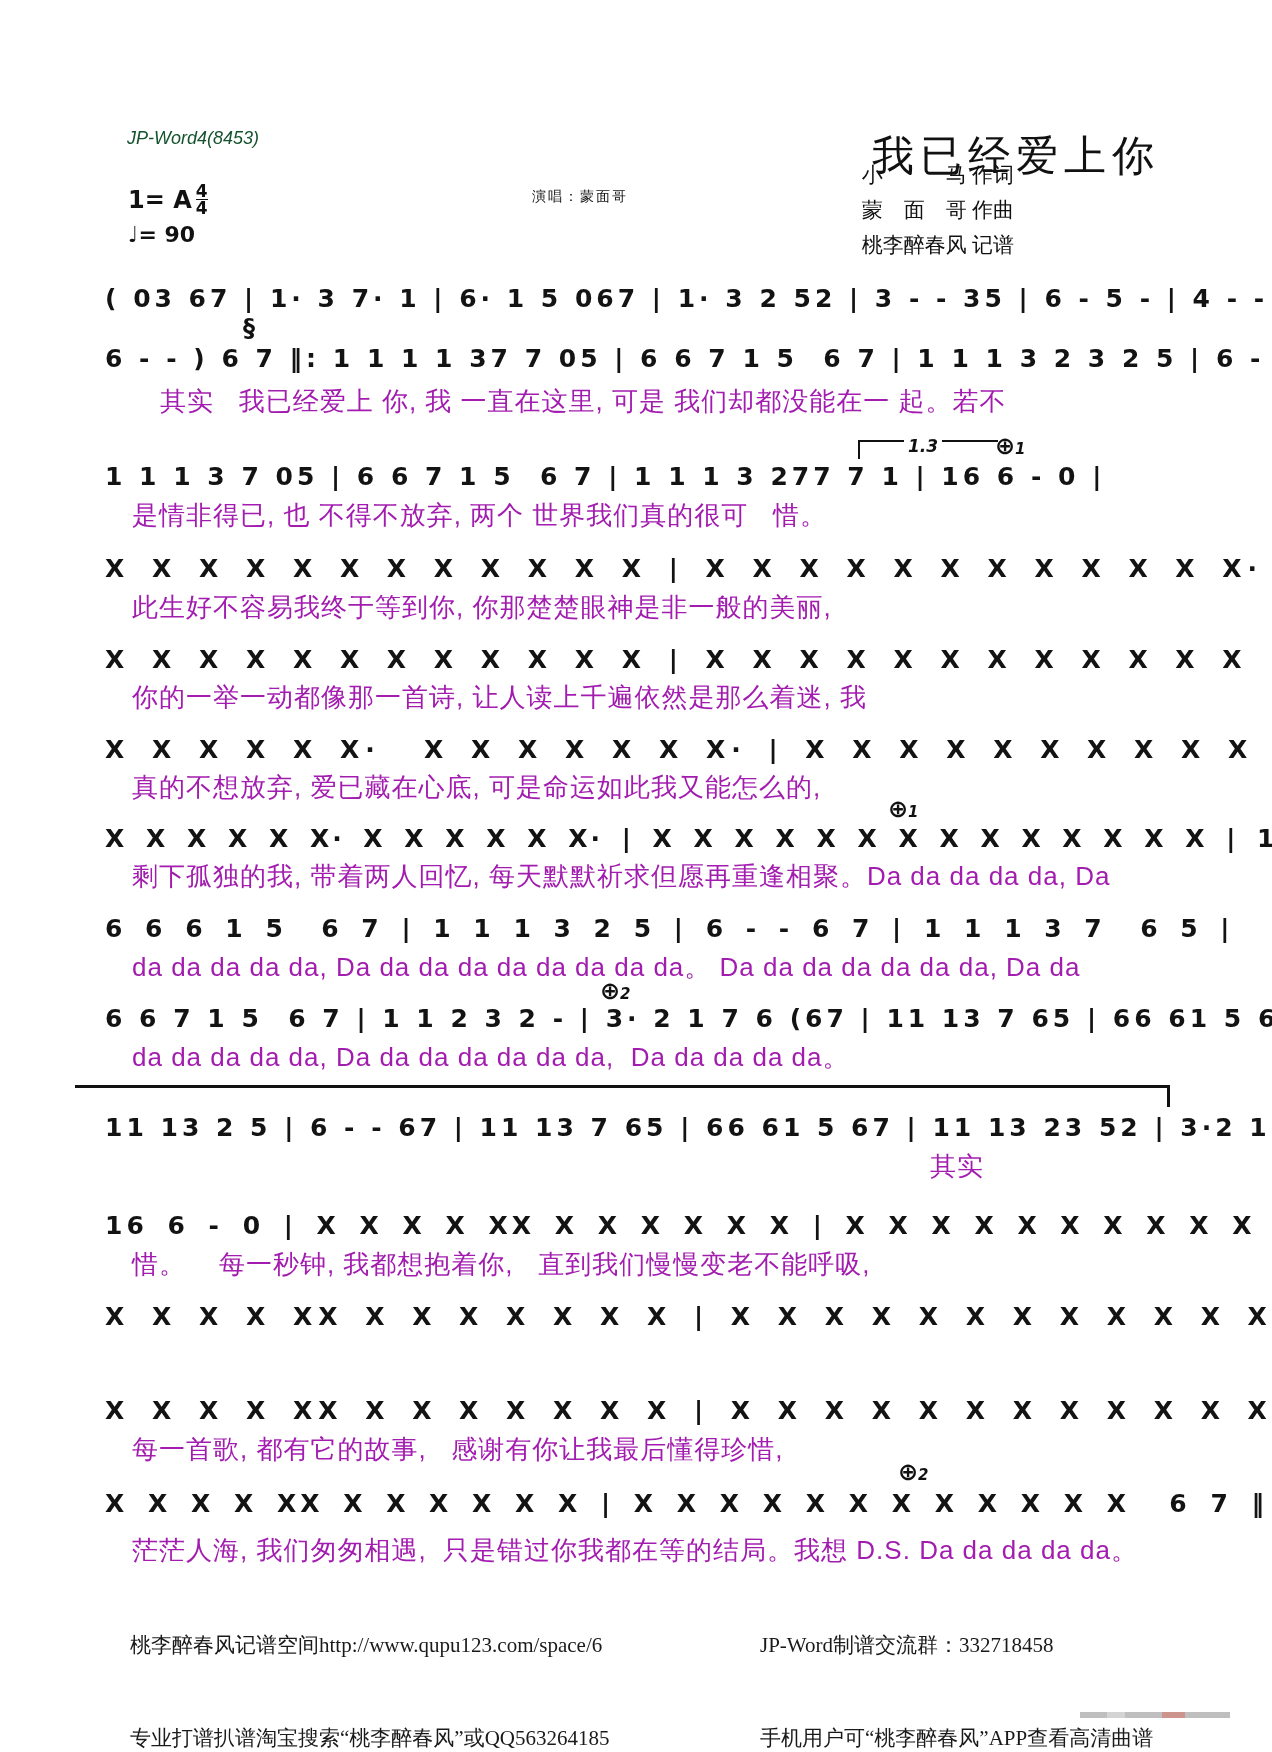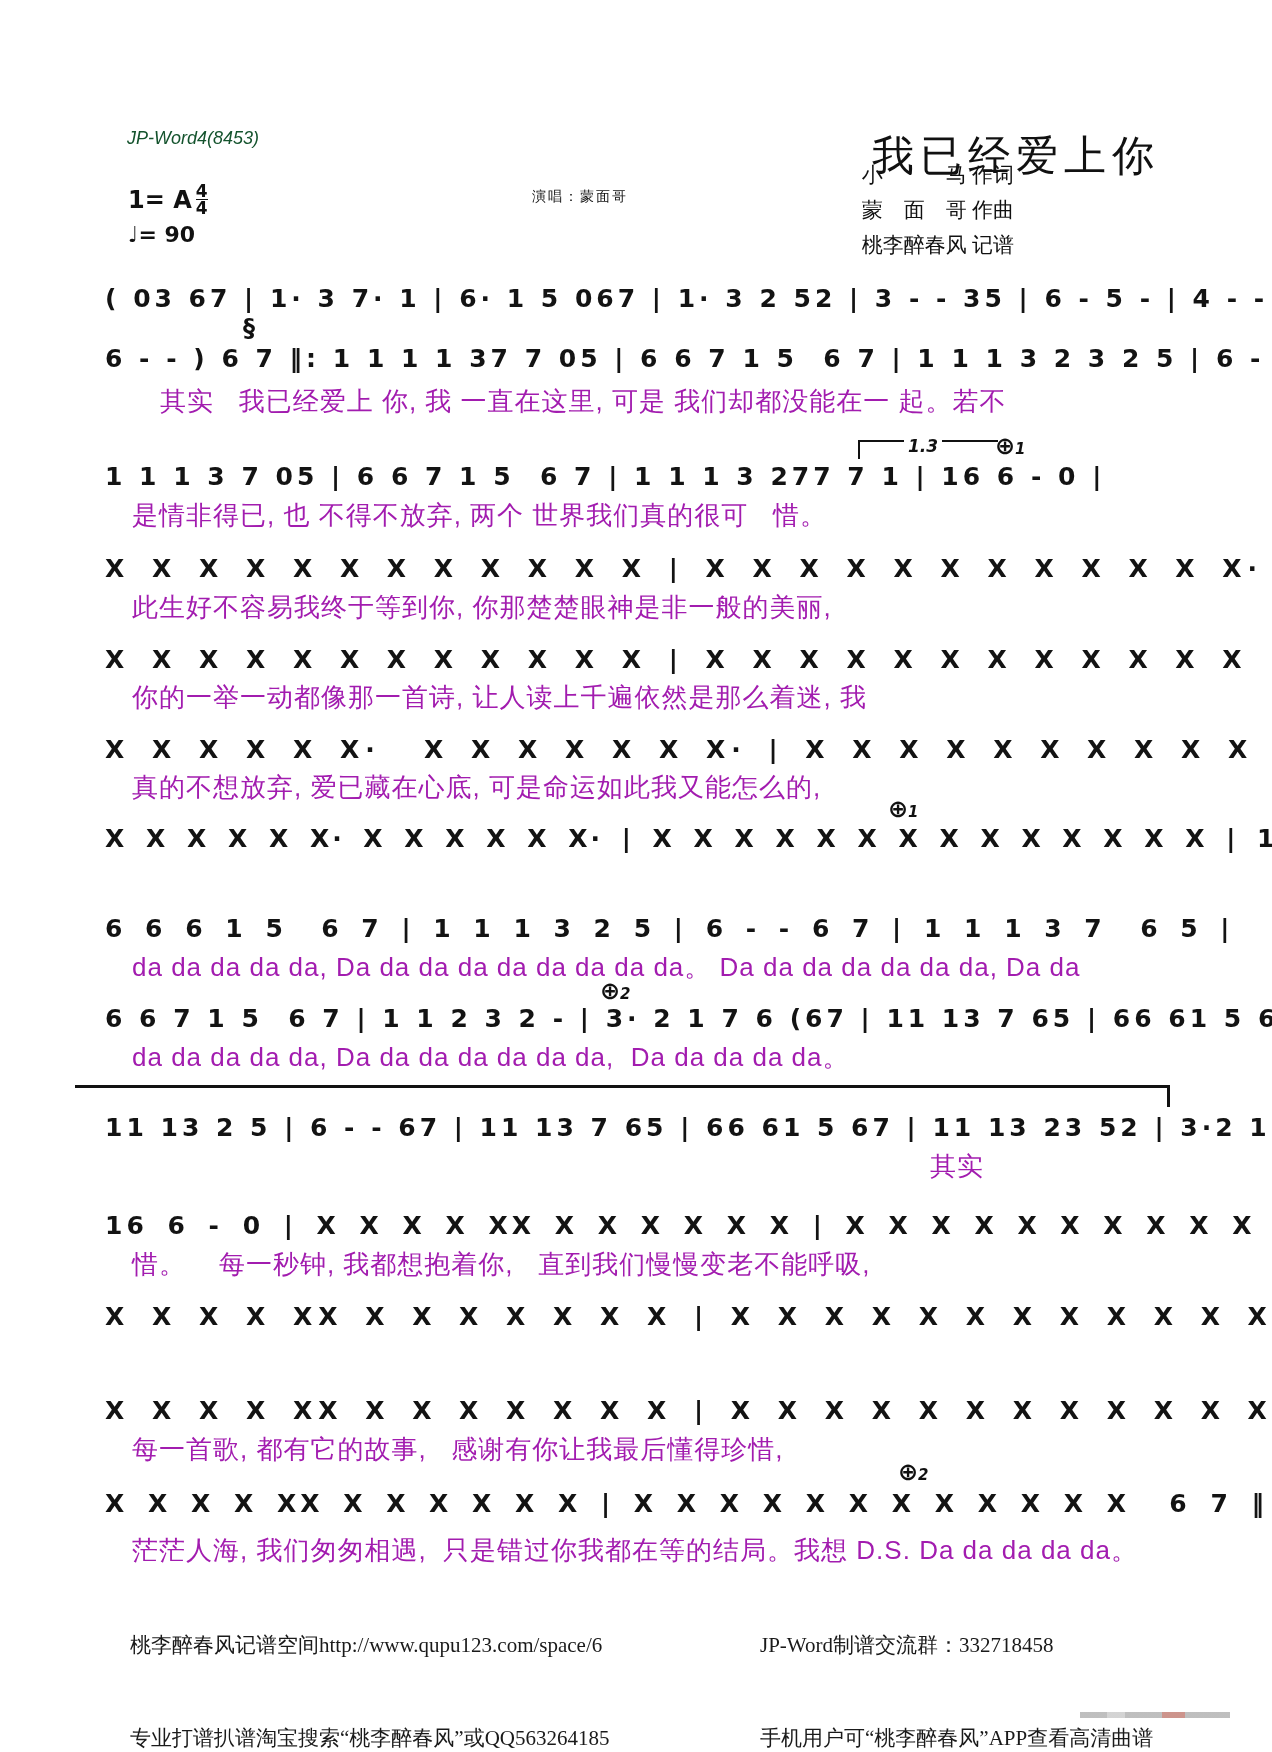--- a/index.html
+++ b/index.html
@@ -121,20 +121,21 @@
   <div class="abs notes xrow" style="top:644px;">X X X X X X X X X X X X | X X X X X X X X X X X X |</div>
   <div class="abs lyrics" style="top:681px;">你的一举一动都像那一首诗, 让人读上千遍依然是那么着迷, 我</div>
 
   <div class="abs notes xrow" style="top:734px;">X X X X X X·  X X X X X X X· | X X X X X X X X X X X X X |</div>
   <div class="abs lyrics" style="top:771px;">真的不想放弃, 爱已藏在心底, 可是命运如此我又能怎么的,</div>
 
   <div class="abs coda" style="left:888px;top:795px;">
     <span>⊕</span><span class="num">1</span>
   </div>
   <div class="abs notes xrow" style="top:823px;letter-spacing:3px;">X X X X X X· X X X X X X· | X X X X X X X X X X X X X X | 1 1 1 3 7 05 |</div>
+  <div class="abs lyrics" style="top:860px;">剩下孤独的我, 带着两人回忆, 每天默默祈求但愿再重逢相聚。Da da da da da, Da</div>
 
   <div class="abs notes" style="top:913px;letter-spacing:7px;">6 6 6 1 5  6 7 | 1 1 1 3 2 5 | 6 - - 6 7 | 1 1 1 3 7  6 5 |</div>
   <div class="abs lyrics" style="top:951px;">da da da da da, Da da da da da da da da da。 Da da da da da da da, Da da</div>
 
   <div class="abs coda" style="left:600px;top:977px;">
     <span>⊕</span><span class="num">2</span>
   </div>
   <div class="abs notes" style="top:1003px;">6 6 7 1 5  6 7 | 1 1 2 3 2 - | 3· 2 1 7 6 (67 | 11 13 7 65 | 66 61 5 67 |</div>
   <div class="abs lyrics" style="top:1041px;">da da da da da, Da da da da da da da,  Da da da da da。</div>
 

